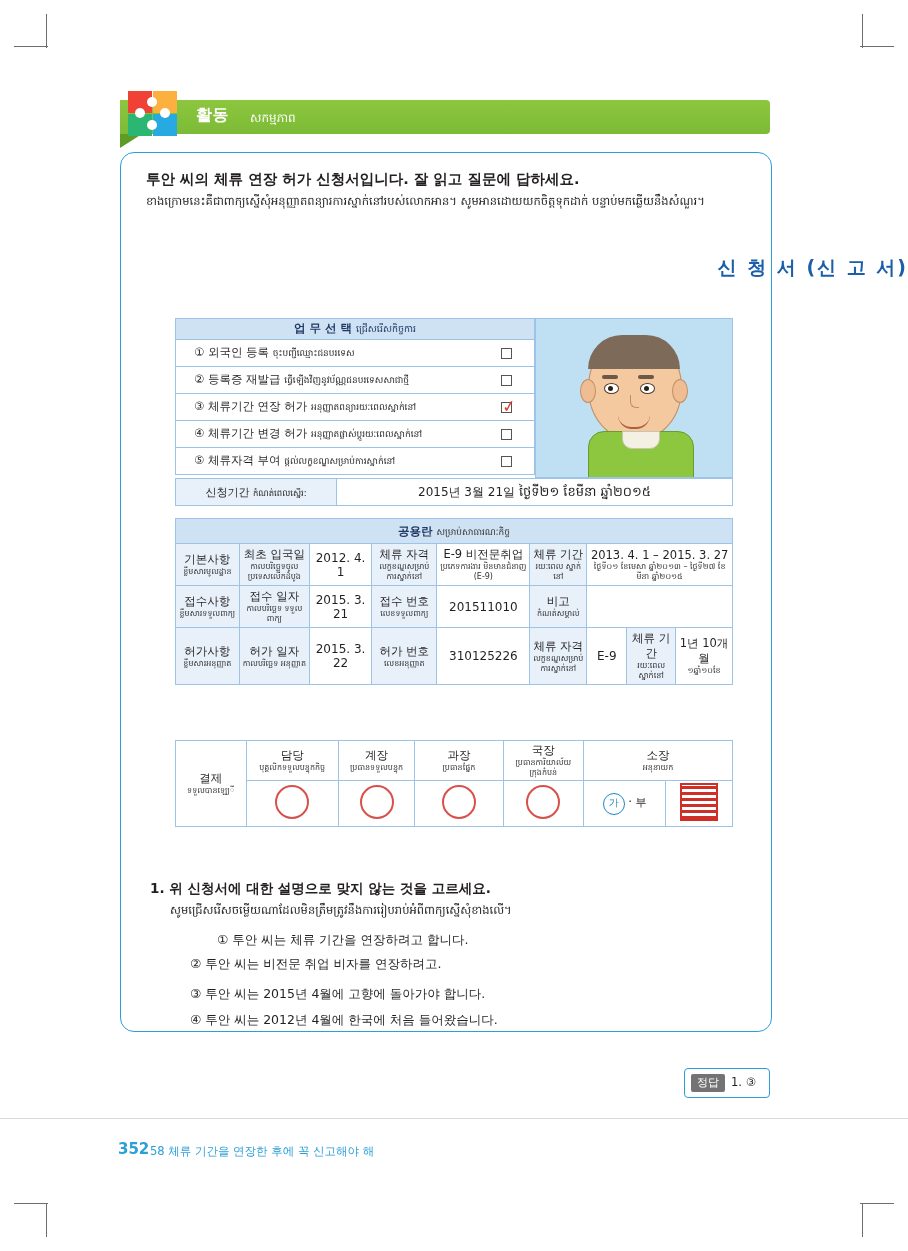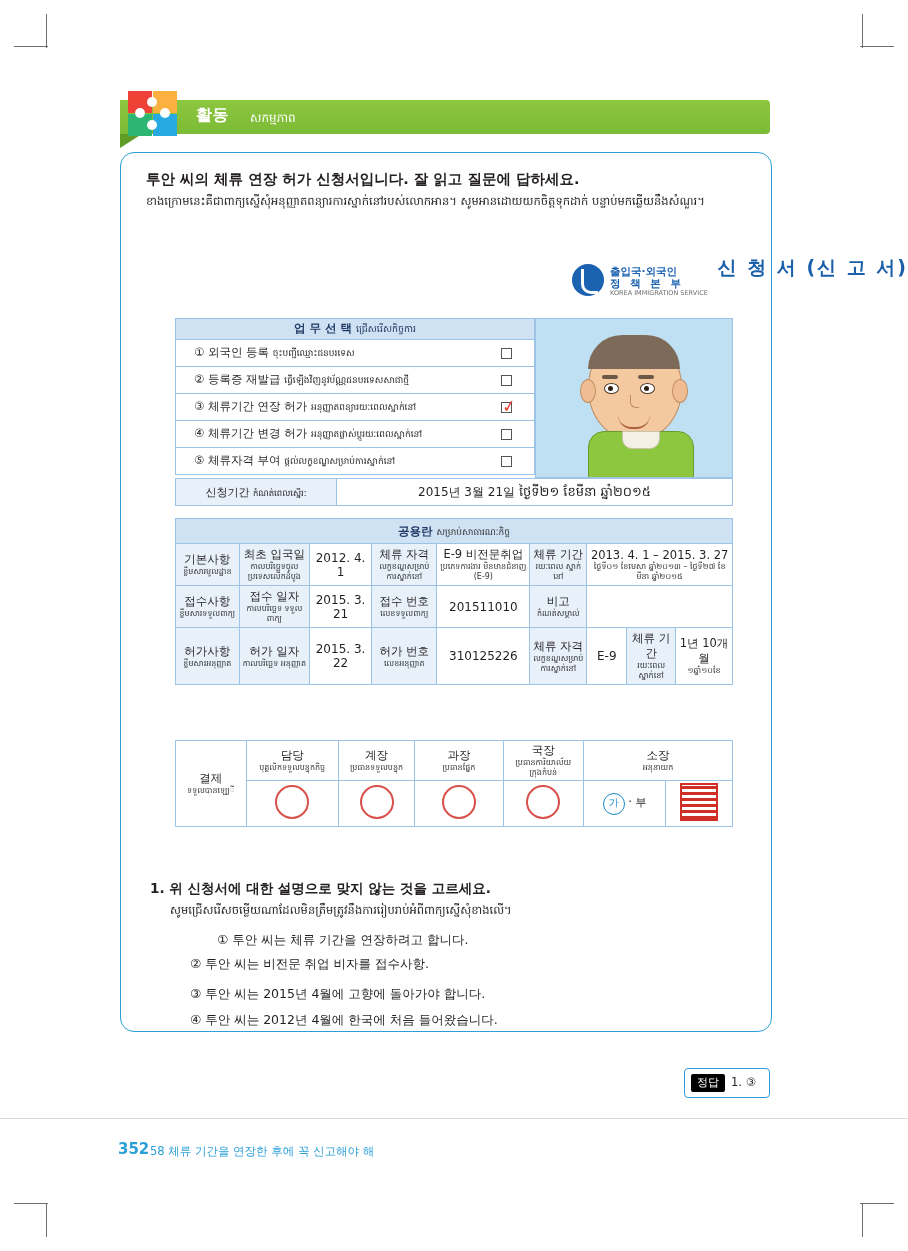--- a/index.html
+++ b/index.html
@@ -177,21 +177,21 @@
   .qkm{position:absolute;left:170px;top:903px;font-size:11.5px;}
   .opt{position:absolute;left:190px;font-size:12.5px;}
   .o1{top:932px;margin-left:27px;} .o2{top:956px;} .o3{top:986px;} .o4{top:1012px;}
 
   
   .ansbox{
     position:absolute;left:684px;top:1068px;width:84px;height:28px;
     border:1px solid #2b9fd8;border-radius:4px;background:#fff;
   }
   .ansbox .tag{
-    position:absolute;left:6px;top:5px;width:34px;height:18px;background:#000000;
+    position:absolute;left:6px;top:5px;width:34px;height:18px;background:#737373;
     color:#fff;font-size:11px;text-align:center;line-height:18px;border-radius:2px;
   }
   .ansbox .val{position:absolute;left:46px;top:6px;font-size:11.5px;}
 
   
   .foot-line{position:absolute;left:0;top:1118px;width:908px;height:1px;background:#d9d9d9;}
   .pgno{position:absolute;left:118px;top:1140px;font-size:15px;color:#2b9fd8;font-weight:bold;}
   .foot-txt{position:absolute;left:150px;top:1144px;font-size:11.5px;color:#2b9fd8;}
 </style>
 </head>
@@ -223,26 +223,20 @@
   <div class="act-label">활동</div>
   <div class="act-label-km">សកម្មភាព</div>
 
   <div class="outer-box"></div>
 
   <div class="q-title">투안 씨의 체류 연장 허가 신청서입니다. 잘 읽고 질문에 답하세요.</div>
   <div class="q-sub">ខាងក្រោមនេះគឺជាពាក្យស្នើសុំអនុញ្ញាតពន្យារការស្នាក់នៅរបស់លោកអាន។ សូមអានដោយយកចិត្តទុកដាក់ បន្ទាប់មកឆ្លើយនឹងសំណួរ។</div>
 
   <div class="form-title">신 청 서 (신 고 서)</div>
 
-  <div class="logo">
-    <div class="circ"></div>
-    <div class="l1">출입국·외국인</div>
-    <div class="l2">정 책 본 부</div>
-    <div class="l3">KOREA IMMIGRATION SERVICE</div>
-  </div>
 
   <table class="t1">
     <tbody>
         <tr>
       <td class="hdr" colspan="1">
         <span>업 무 선 택</span>
         <span class="km">ជ្រើសរើសកិច្ចការ</span>
       </td>
     </tr>
     <tr>
@@ -479,21 +473,21 @@
   </tbody>
     </table>
 
   <div class="qnum">
     <span>1.</span>
     <span>위 신청서에 대한 설명으로 맞지 않는 것을 고르세요.</span>
   </div>
   <div class="qkm">សូមជ្រើសរើសចម្លើយណាដែលមិនត្រឹមត្រូវនឹងការរៀបរាប់អំពីពាក្យស្នើសុំខាងលើ។</div>
 
   <div class="opt o1">① 투안 씨는 체류 기간을 연장하려고 합니다.</div>
-  <div class="opt o2">② 투안 씨는 비전문 취업 비자를 접수사항.</div>
+  <div class="opt o2">② 투안 씨는 비전문 취업 비자를 연장하려고.</div>
   <div class="opt o3">③ 투안 씨는 2015년 4월에 고향에 돌아가야 합니다.</div>
   <div class="opt o4">④ 투안 씨는 2012년 4월에 한국에 처음 들어왔습니다.</div>
 
   <div class="ansbox">
     <div class="tag">정답</div>
     <div class="val">1. ③</div>
   </div>
 
   <div class="foot-line"></div>
   <div class="pgno">352</div>

